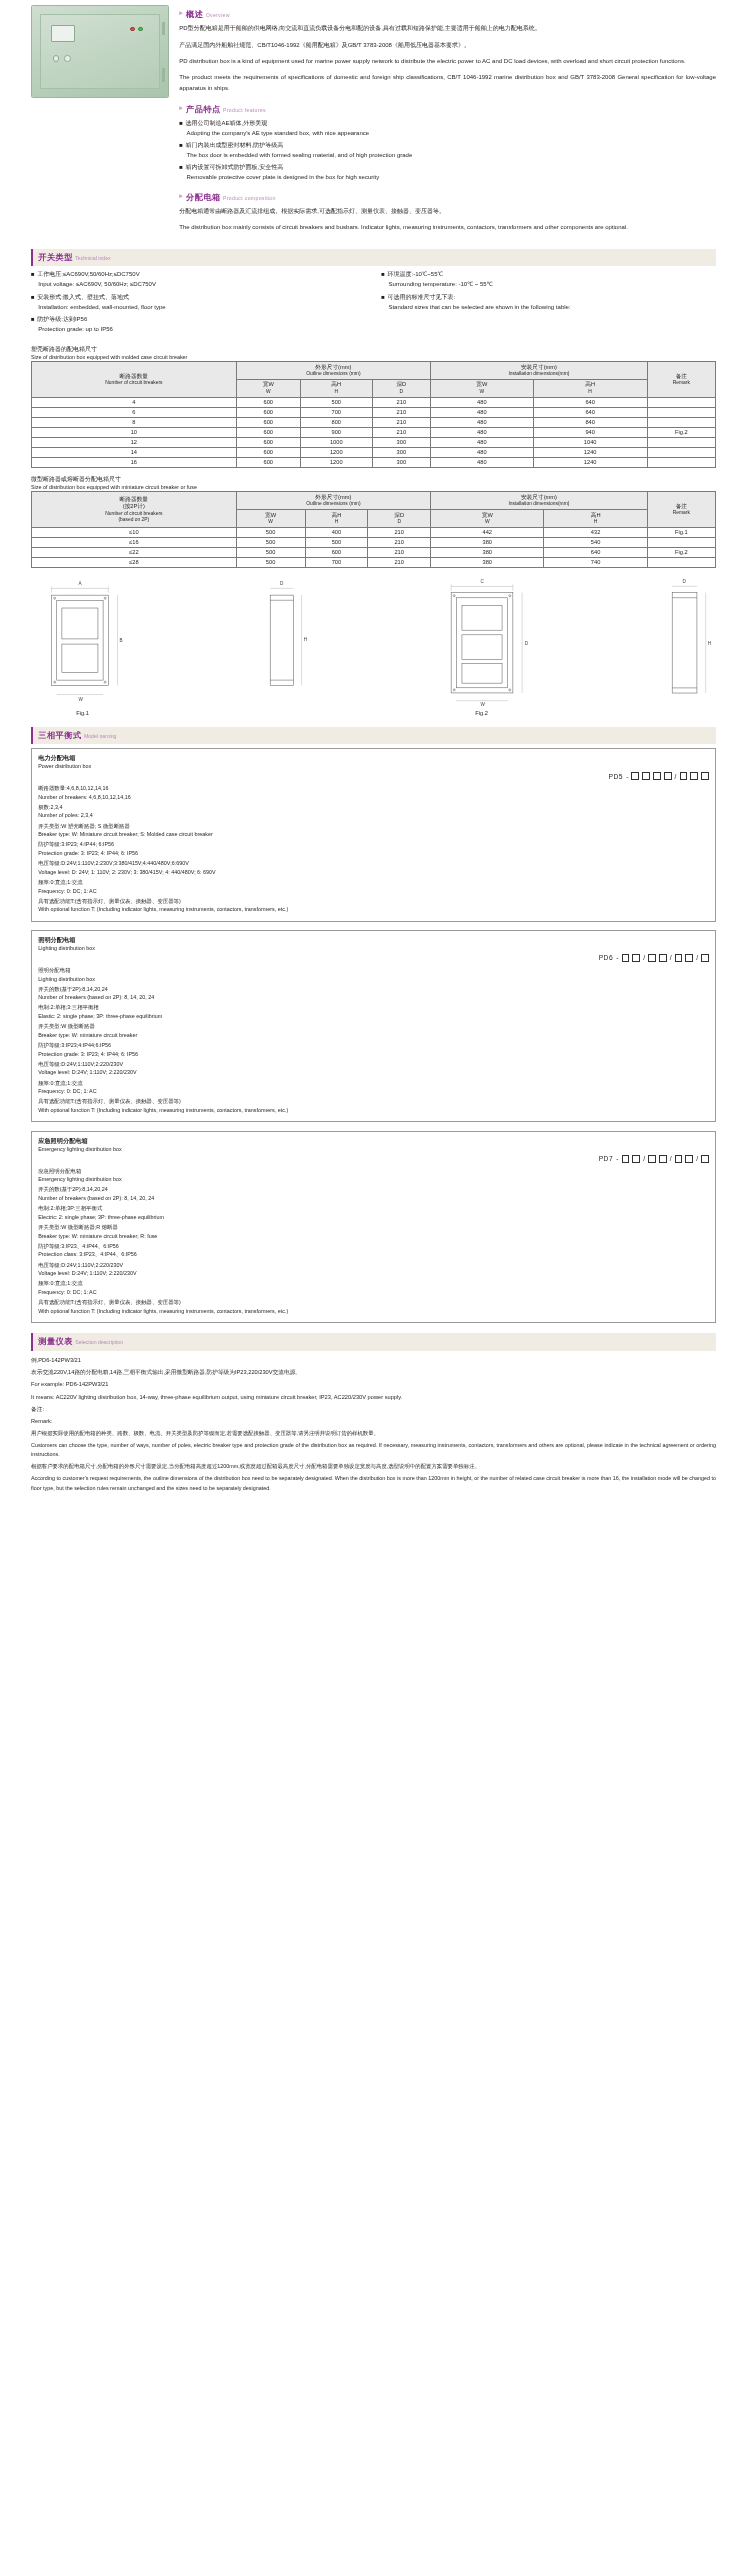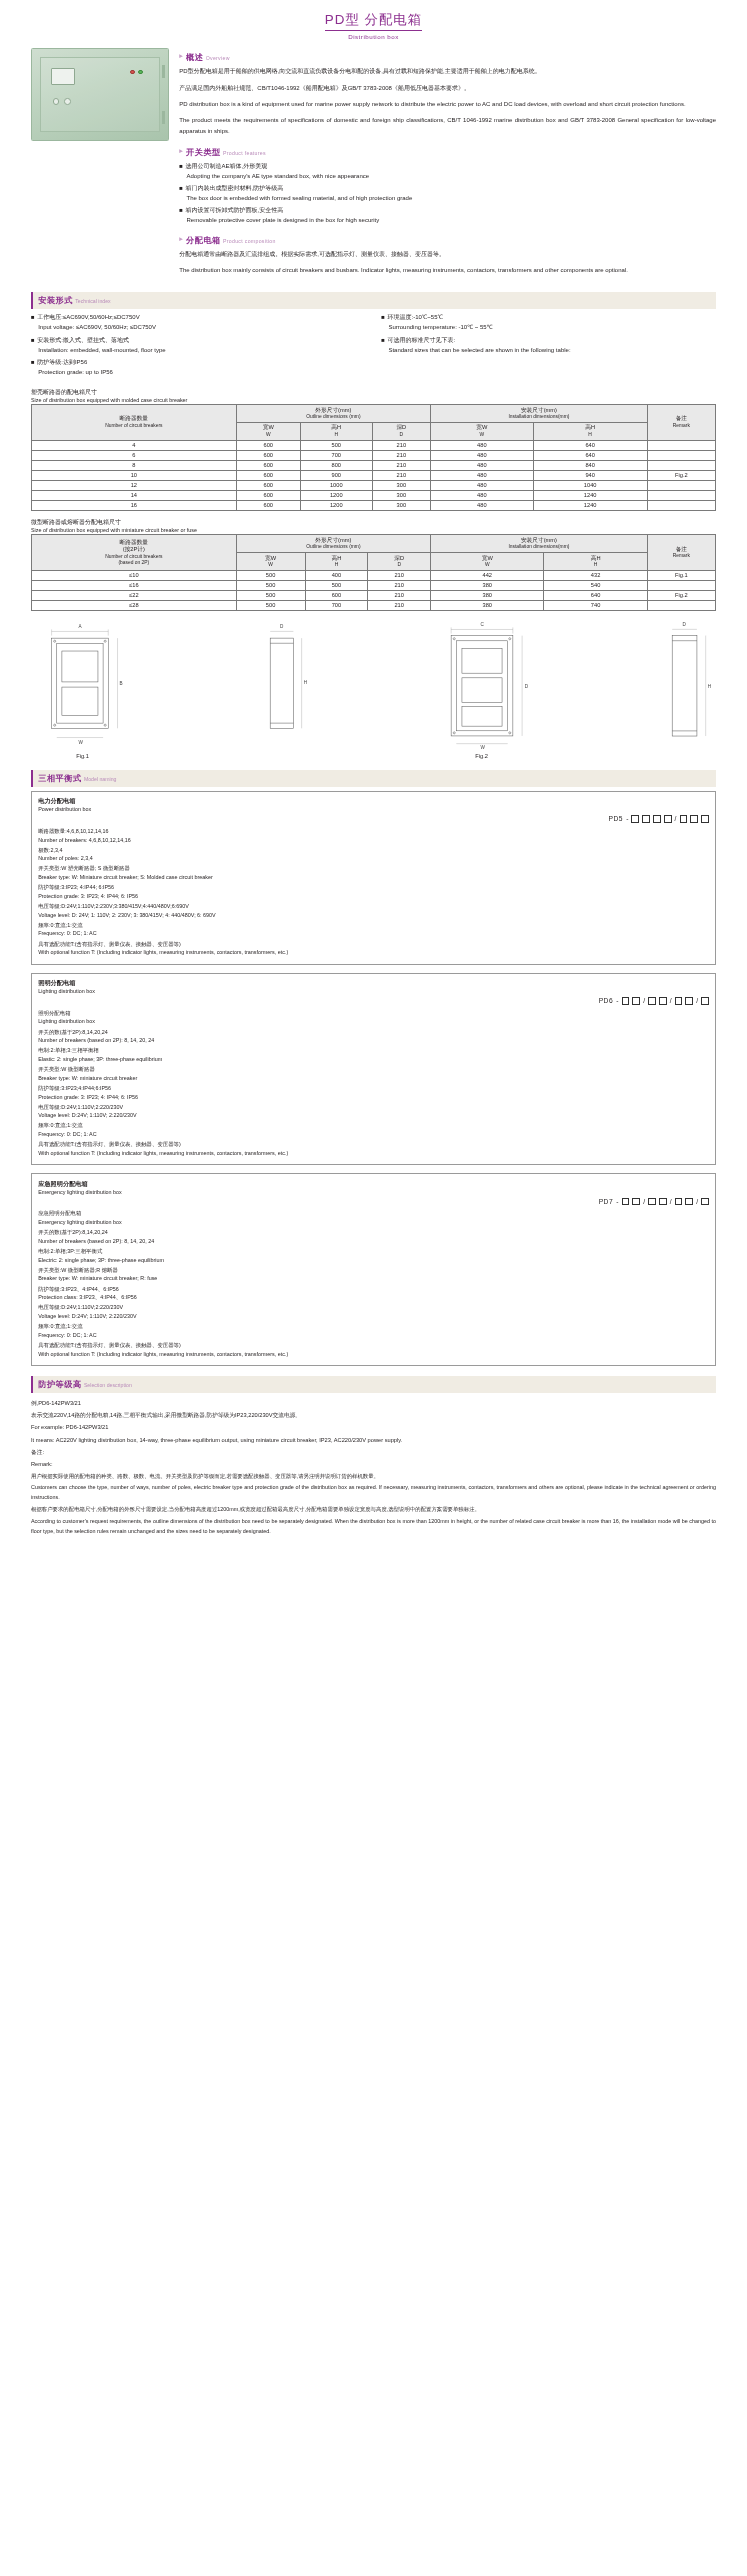--- a/index.html
+++ b/index.html
@@ -119,24 +119,20 @@
   
   .sel-body { font-size: 5.7px; line-height: 1.8; }
   .sel-body .small { font-size: 5.4px; }
   .sel-body p { margin: 2.1px 0; text-align: justify; }
 </style>
 </head>
 <body>
 
 <div class="page">
 
-  <div class="title-wrap">
-    <div class="title-main">PD型  分配电箱</div>
-    <div class="title-sub">Distribution box</div>
-  </div>
 
   <div class="top-block">
     <div class="img-col">
       <div class="box-img">
         <div class="panel"></div>
         <div class="meter"></div>
         <div class="lamp"></div>
         <div class="lamp lamp2"></div>
         <div class="knob k1"></div>
         <div class="knob k2"></div>
@@ -154,21 +150,21 @@
         </span>
       </div>
       <p class="body">PD型分配电箱是用于船舶的供电网络,向交流和直流负载设备分电和配的设备,具有过载和短路保护能,主要适用于船舶上的电力配电系统。</p>
       <p class="body">产品满足国内外船舶社规范、CB/T1046-1992《船用配电箱》及GB/T 3783-2008《船用低压电器基本要求》。</p>
       <p class="body en">PD  distribution box is a kind of equipment used for marine power supply network to distribute the electric power to AC and DC load devices, with overload and short circuit protection functions.</p>
       <p class="body en">The product meets the requirements of specifications of domestic and foreign ship classifications, CB/T 1046-1992 marine distribution box and GB/T 3783-2008 General specification for low-voltage apparatus in ships.</p>
 
       <div class="sec-head">
         <span class="arrow">▸</span>
         <span class="txt">
-          <span class="cn">开关类型</span>
+          <span class="cn">产品特点</span>
           <span class="en">Product features</span>
         </span>
       </div>
       <ul class="bullets">
         <li>
           <span class="sq">■</span><span>选用公司制造AE箱体,外形美观</span>
           <span class="en">Adopting the company's AE type standard box, with nice appearance</span>
         </li>
         <li>
           <span class="sq">■</span><span>箱门内装出成型密封材料,防护等级高</span>
@@ -186,21 +182,21 @@
           <span class="cn">分配电箱</span>
           <span class="en">Product  composition</span>
         </span>
       </div>
       <p class="body">分配电箱通常由断路器及汇流排组成。根据实际需求,可选配指示灯、测量仪表、接触器、变压器等。</p>
       <p class="body en">The  distribution  box  mainly  consists  of  circuit  breakers  and  busbars.  Indicator  lights, measuring instruments, contactors, transformers and other components are optional.</p>
     </div>
   </div>
 
   <div class="sec-head-box">
-    <span class="cn">安装形式</span>
+    <span class="cn">开关类型</span>
     <span class="en">Technical index</span>
   </div>
 
   <div class="tech-grid">
     <div class="tech-col">
       <div class="tech-item">
         <span class="sq">■</span><span>工作电压:≤AC690V,50/60Hz;≤DC750V</span>
         <span class="en">Input voltage: ≤AC690V, 50/60Hz; ≤DC750V</span>
       </div>
       <div class="tech-item">
@@ -591,21 +587,21 @@
       <div class="row"><span>电制:2:单相;3P:三相平衡式</span><span class="en">Electric: 2: single phase; 3P: three-phase equilibrium</span></div>
       <div class="row"><span>开关类型:W 微型断路器;R 熔断器</span><span class="en">Breaker type: W: miniature circuit breaker; R: fuse</span></div>
       <div class="row"><span>防护等级:3:IP23、4:IP44、6:IP56</span><span class="en">Protection class: 3:IP23、4:IP44、6:IP56</span></div>
       <div class="row"><span>电压等级:D:24V;1:110V;2:220/230V</span><span class="en">Voltage level: D:24V; 1:110V; 2:220/230V</span></div>
       <div class="row"><span>频率:0:直流;1:交流</span><span class="en">Frequency: 0: DC; 1: AC</span></div>
       <div class="row"><span>具有选配功能T:(含有指示灯、测量仪表、接触器、变压器等)</span><span class="en">With optional function T: (Including indicator lights, measuring instruments, contactors, transformers, etc.)</span></div>
     </div>
   </div>
 
   <div class="sec-head-box">
-    <span class="cn">防护等级高</span>
+    <span class="cn">测量仪表</span>
     <span class="en">Selection description</span>
   </div>
 
   <div class="sel-body">
     <p>例,PD6-142PW3/21</p>
     <p>表示交流220V,14路的分配电箱,14路,三相平衡式输出,采用微型断路器,防护等级为IP23,220/230V交流电源。</p>
     <p>For example: PD6-142PW3/21</p>
     <p>It means: AC220V lighting distribution box, 14-way, three-phase equilibrium output, using miniature circuit breaker, IP23, AC220/230V power supply.</p>
     <p>备注:</p>
     <p>Remark:</p>

